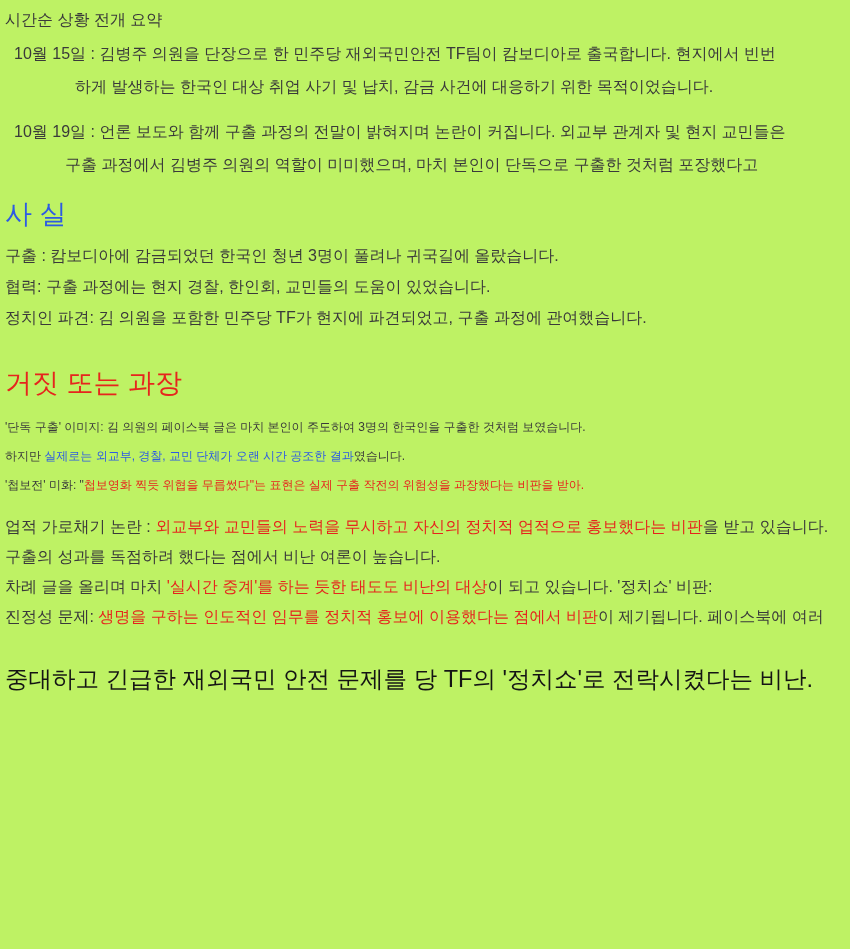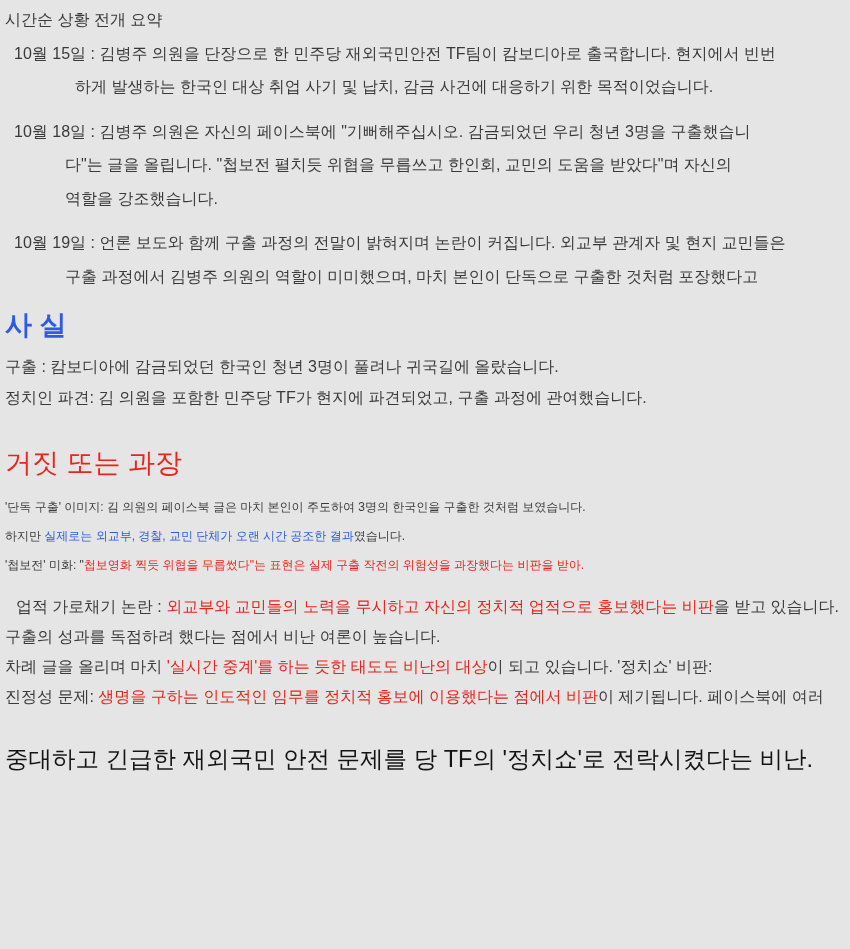--- a/index.html
+++ b/index.html
@@ -1,70 +1,66 @@
 <!DOCTYPE html>
 <html style="--body: #3a3a3a; --black-heading: #222222; --red: #e6251d; --blue: #2d5be3; --large-text: #141414;"><head>
 <meta charset="utf-8">
 <style>
   * { margin: 0; padding: 0; box-sizing: border-box; }
   html, body { background: #ffffff; }
   .page {
     width: 850px;
     height: 949px;
-    background: #e5e5e5;
+    background: #bef264;
     padding: 3px 0 0 5px;
     overflow: hidden;
     font-family: "Liberation Sans", "DejaVu Sans", sans-serif;
     color: var(--body, #3a3a3a);
   }
   .t   { font-size: 16px; line-height: 33.5px; white-space: nowrap; color: var(--body, #3a3a3a); }
   .ind1  { margin-left: 9px; }
   .ind2  { margin-left: 60px; }
   .ind2a { margin-left: 70px; }
   .gap { margin-top: 11px; }
   .h { font-size: 27px; line-height: 36px; white-space: nowrap; font-weight: 400; }
-  .h-blue  { color: var(--blue, #2d5be3); margin-top: 14px; font-weight: bold; }
+  .h-blue  { color: var(--blue, #2d5be3); margin-top: 14px; }
   .h-red   { color: var(--red, #e6251d); margin-top: 32px; }
   .h-black { color: var(--black-heading, #222222); margin-top: 32px; }
   .f { font-size: 16px; line-height: 31px; white-space: nowrap; color: var(--body, #3a3a3a); }
   .f-first { margin-top: 8px; }
   .c { font-size: 12px; line-height: 29px; white-space: nowrap; color: var(--body, #3a3a3a); }
   .c-first { margin-top: 12px; }
   .d { font-size: 16px; line-height: 30px; white-space: nowrap; color: var(--body, #3a3a3a); }
-  .d-first { margin-top: 12px; text-align: center; }
+  .d-first { margin-top: 12px; }
   .e { font-size: 23.5px; line-height: 42px; white-space: nowrap; color: var(--large-text, #141414); }
   .e-first { margin-top: 26px; }
   .seg-red  { color: var(--red, #e6251d); }
   .seg-blue { color: var(--blue, #2d5be3); }
 </style>
 </head>
 <body>
 
 <div class="page">
 
   <div class="t">시간순 상황 전개 요약</div>
 
   <div>
     <div class="t ind1">10월 15일 : 김병주 의원을 단장으로 한 민주당 재외국민안전 TF팀이 캄보디아로 출국합니다. 현지에서 빈번</div>
     <div class="t ind2a">하게 발생하는 한국인 대상 취업 사기 및 납치, 감금 사건에 대응하기 위한 목적이었습니다.</div>
   </div>
 
-  <div class="gap">
-    <div class="t ind1">10월 18일 : 김병주 의원은 자신의 페이스북에 "기뻐해주십시오. 감금되었던 우리 청년 3명을 구출했습니</div>
-    <div class="t ind2">다"는 글을 올립니다. "첩보전 펼치듯 위협을 무릅쓰고 한인회, 교민의 도움을 받았다"며 자신의</div>
-    <div class="t ind2">역할을 강조했습니다.</div>
-  </div>
 
   <div class="gap">
     <div class="t ind1">10월 19일 : 언론 보도와 함께 구출 과정의 전말이 밝혀지며 논란이 커집니다. 외교부 관계자 및 현지 교민들은</div>
     <div class="t ind2">구출 과정에서 김병주 의원의 역할이 미미했으며, 마치 본인이 단독으로 구출한 것처럼 포장했다고</div>
   </div>
 
   <div class="h h-blue">사 실</div>
   <div class="f f-first">구출 : 캄보디아에 감금되었던 한국인 청년 3명이 풀려나 귀국길에 올랐습니다.</div>
+  <div class="f">협력: 구출 과정에는 현지 경찰, 한인회, 교민들의 도움이 있었습니다.</div>
   <div class="f">정치인 파견: 김 의원을 포함한 민주당 TF가 현지에 파견되었고, 구출 과정에 관여했습니다.</div>
 
   <div class="h h-red">거짓 또는 과장</div>
   <div class="c c-first">'단독 구출' 이미지: 김 의원의 페이스북 글은 마치 본인이 주도하여 3명의 한국인을 구출한 것처럼 보였습니다.</div>
   <div class="c"><span>하지만 </span><span class="seg-blue">실제로는 외교부, 경찰, 교민 단체가 오랜 시간 공조한 결과</span><span>였습니다.</span></div>
   <div class="c"><span>'첩보전' 미화: "</span><span class="seg-red">첩보영화 찍듯 위협을 무릅썼다"는 표현은 실제 구출 작전의 위험성을 과장했다는 비판을 받아.</span></div>
 
   <div class="d d-first"><span>업적 가로채기 논란 : </span><span class="seg-red">외교부와 교민들의 노력을 무시하고 자신의 정치적 업적으로 홍보했다는 비판</span><span>을 받고 있습니다.</span></div>
   <div class="d">구출의 성과를 독점하려 했다는 점에서 비난 여론이 높습니다.</div>
   <div class="d"><span>차례 글을 올리며 마치 </span><span class="seg-red">'실시간 중계'를 하는 듯한 태도도 비난의 대상</span><span>이 되고 있습니다. '정치쇼' 비판:</span></div>

